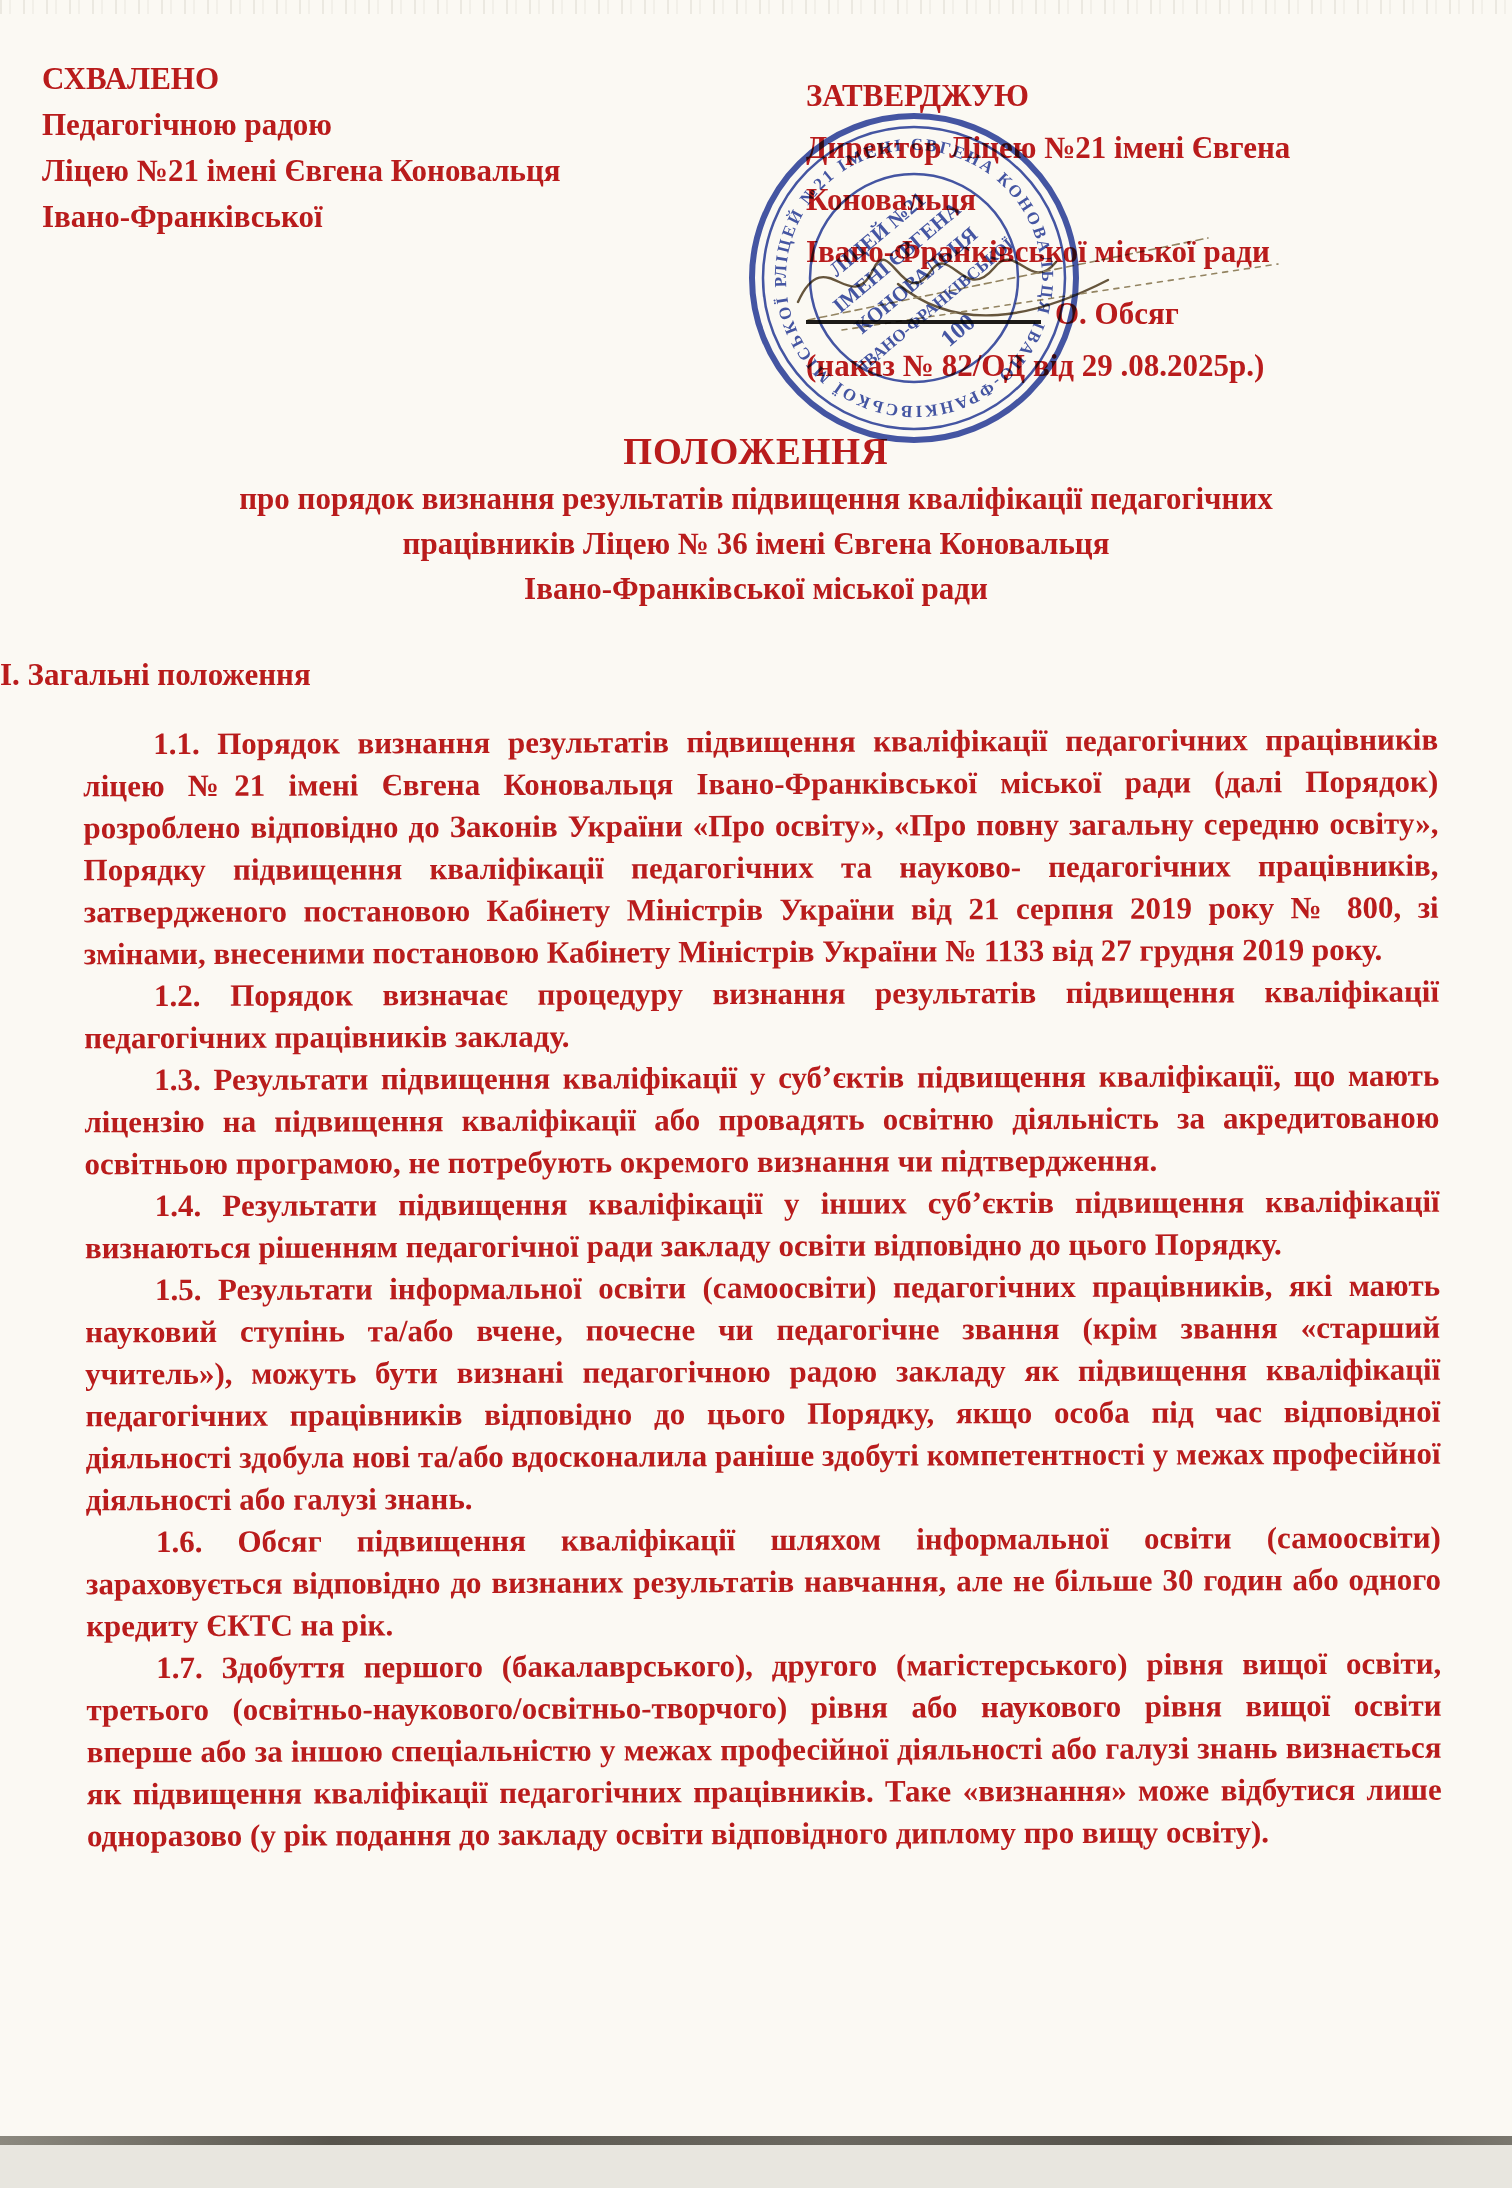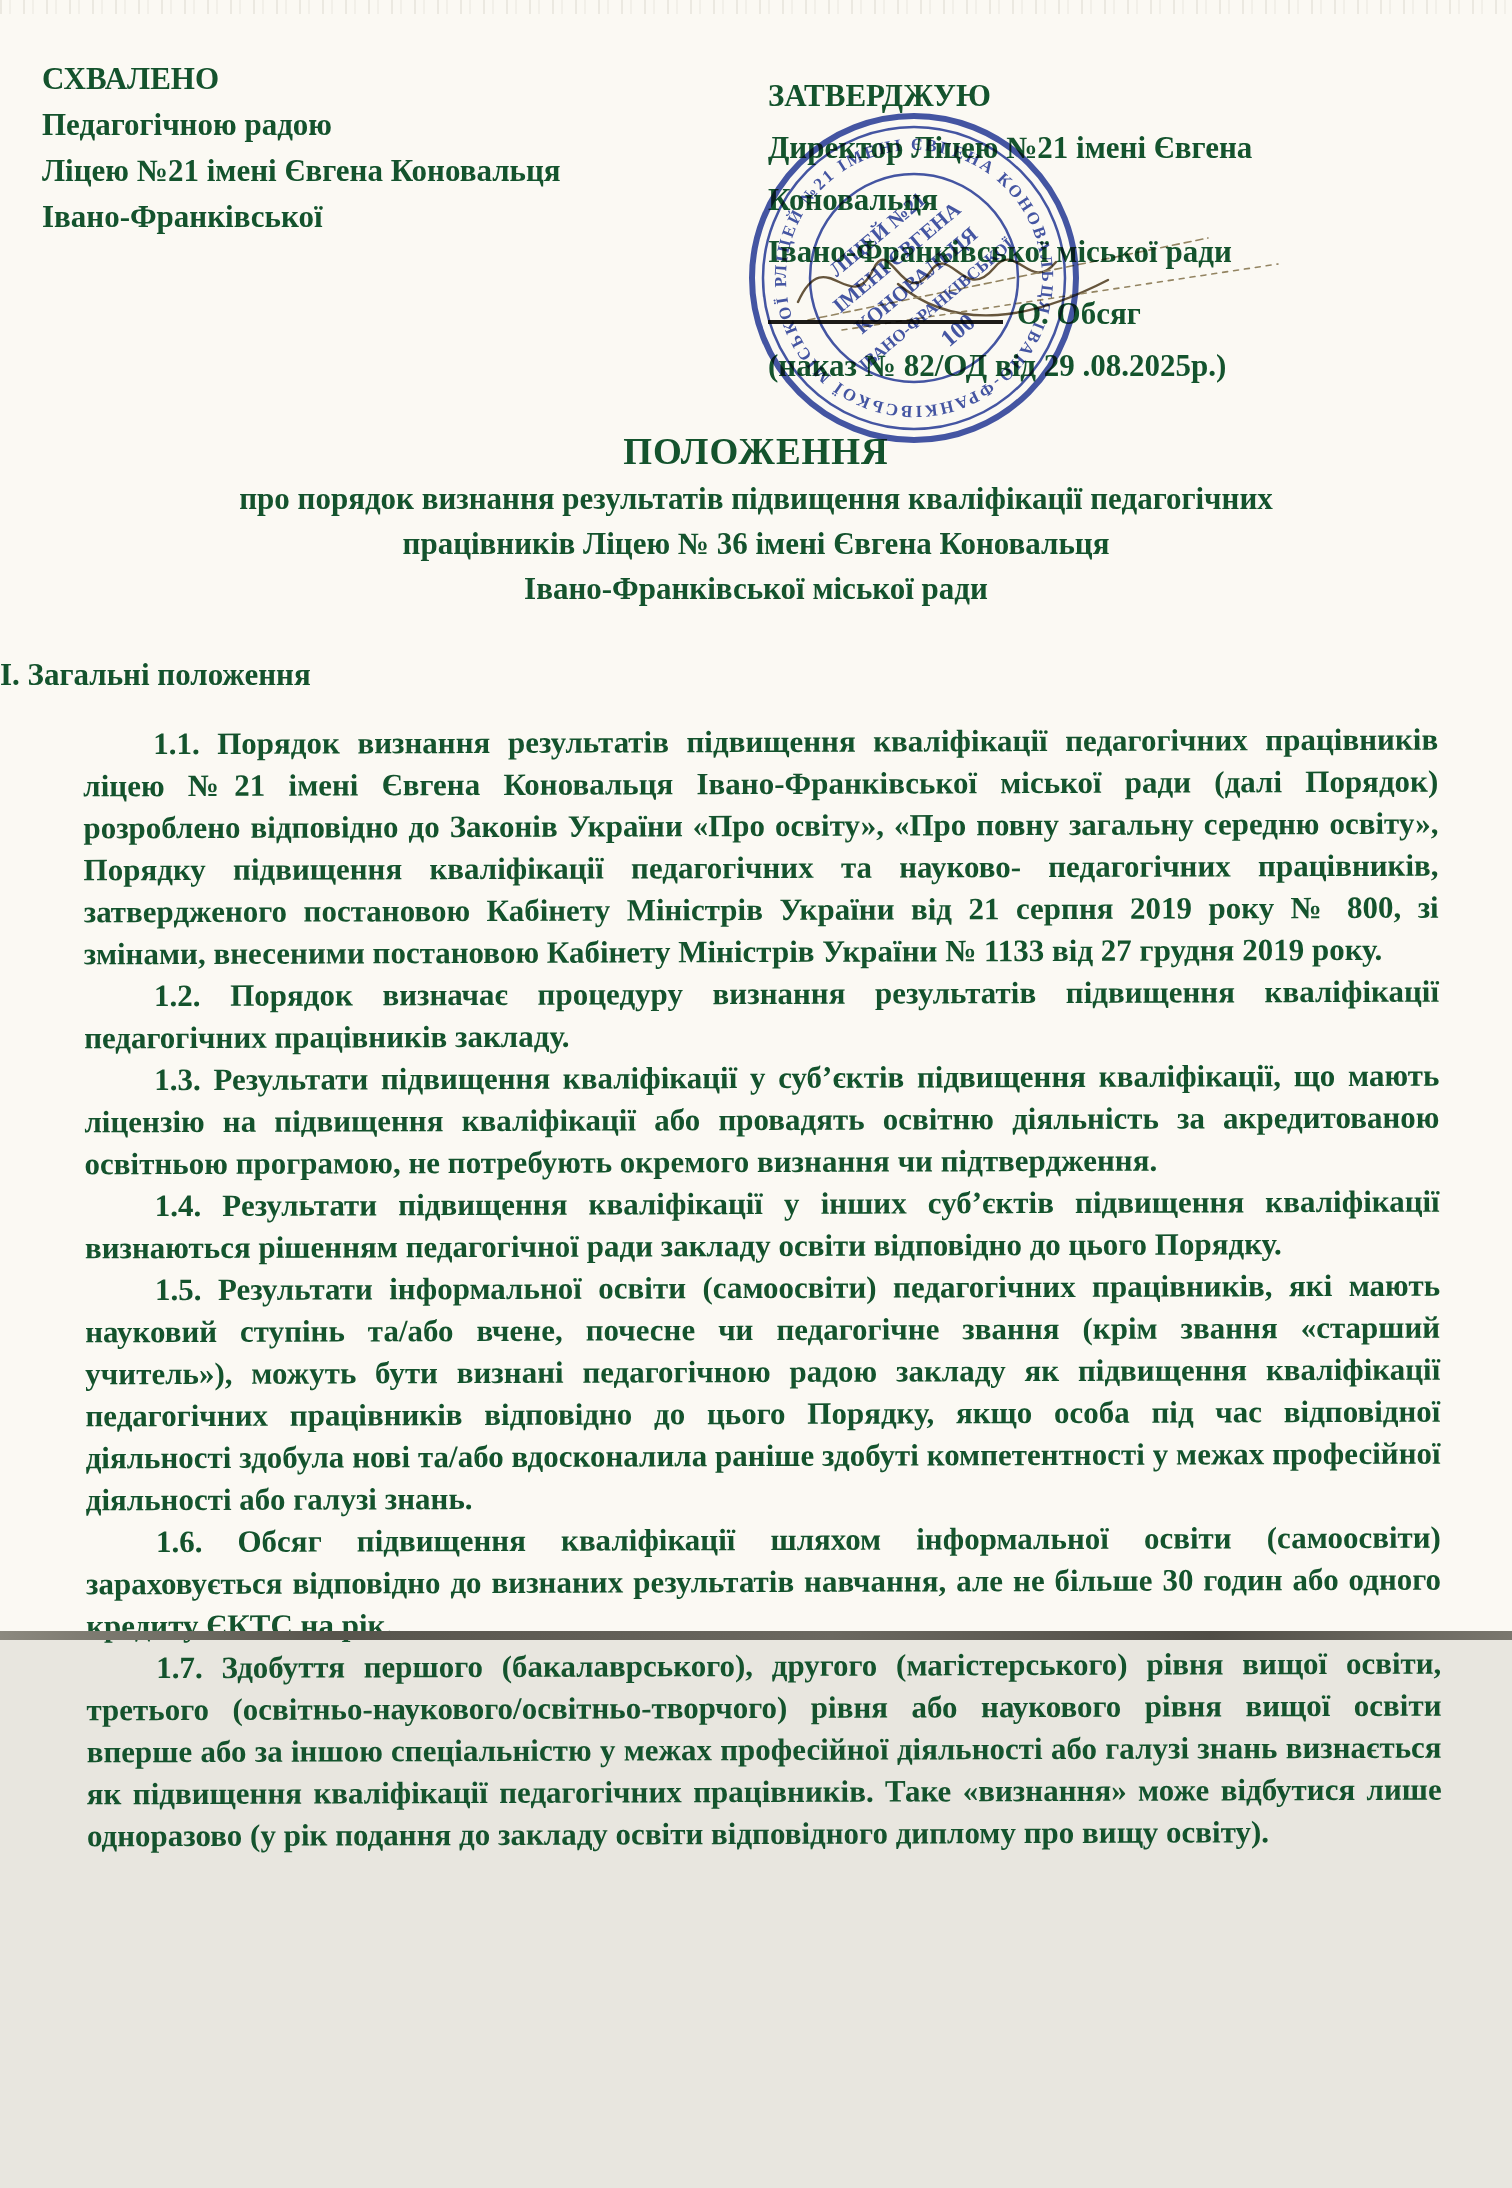--- a/index.html
+++ b/index.html
@@ -4,44 +4,44 @@
 <style>
   html,body{margin:0;padding:0;}
   body{
     width:1512px;height:2188px;
     background:#e8e6df;
     font-family:"Liberation Serif","DejaVu Serif",serif;
     overflow:hidden;
   }
   .page{
     position:relative;
-    width:1512px;height:1640px;
+    width:1512px;height:2145px;
     background:#fbf9f3;
-    color:#14532d;
+    color:#b91c1c;
     font-weight:700;
   }
   
   .scan-top{
     position:absolute;top:0;left:0;width:100%;height:14px;
     background:repeating-linear-gradient(90deg,
       rgba(130,122,100,.18) 0 2px, transparent 2px 9px,
       rgba(130,122,100,.10) 9px 11px, transparent 11px 23px);
     opacity:.7;
   }
   .scan-bottom{
     position:absolute;bottom:0;left:0;width:100%;height:9px;
     background:linear-gradient(90deg,#8c897f 0%,#57544c 22%,#6b6860 55%,#504d46 80%,#7a776e 100%);
   }
   
   .block-left{
     position:absolute;left:42px;top:56px;width:530px;
     font-size:31px;line-height:46px;
   }
   .block-right{
-    position:absolute;left:768px;top:70px;width:560px;
+    position:absolute;left:806px;top:70px;width:560px;
     font-size:31px;line-height:52px;
   }
   .sig-row{margin-top:6px;white-space:nowrap;}
   .sig-line{
     display:inline-block;width:235px;height:36px;
     border-bottom:4px solid #1d1b18;
     vertical-align:baseline;
   }
   .sig-name{padding-left:14px;}
   

